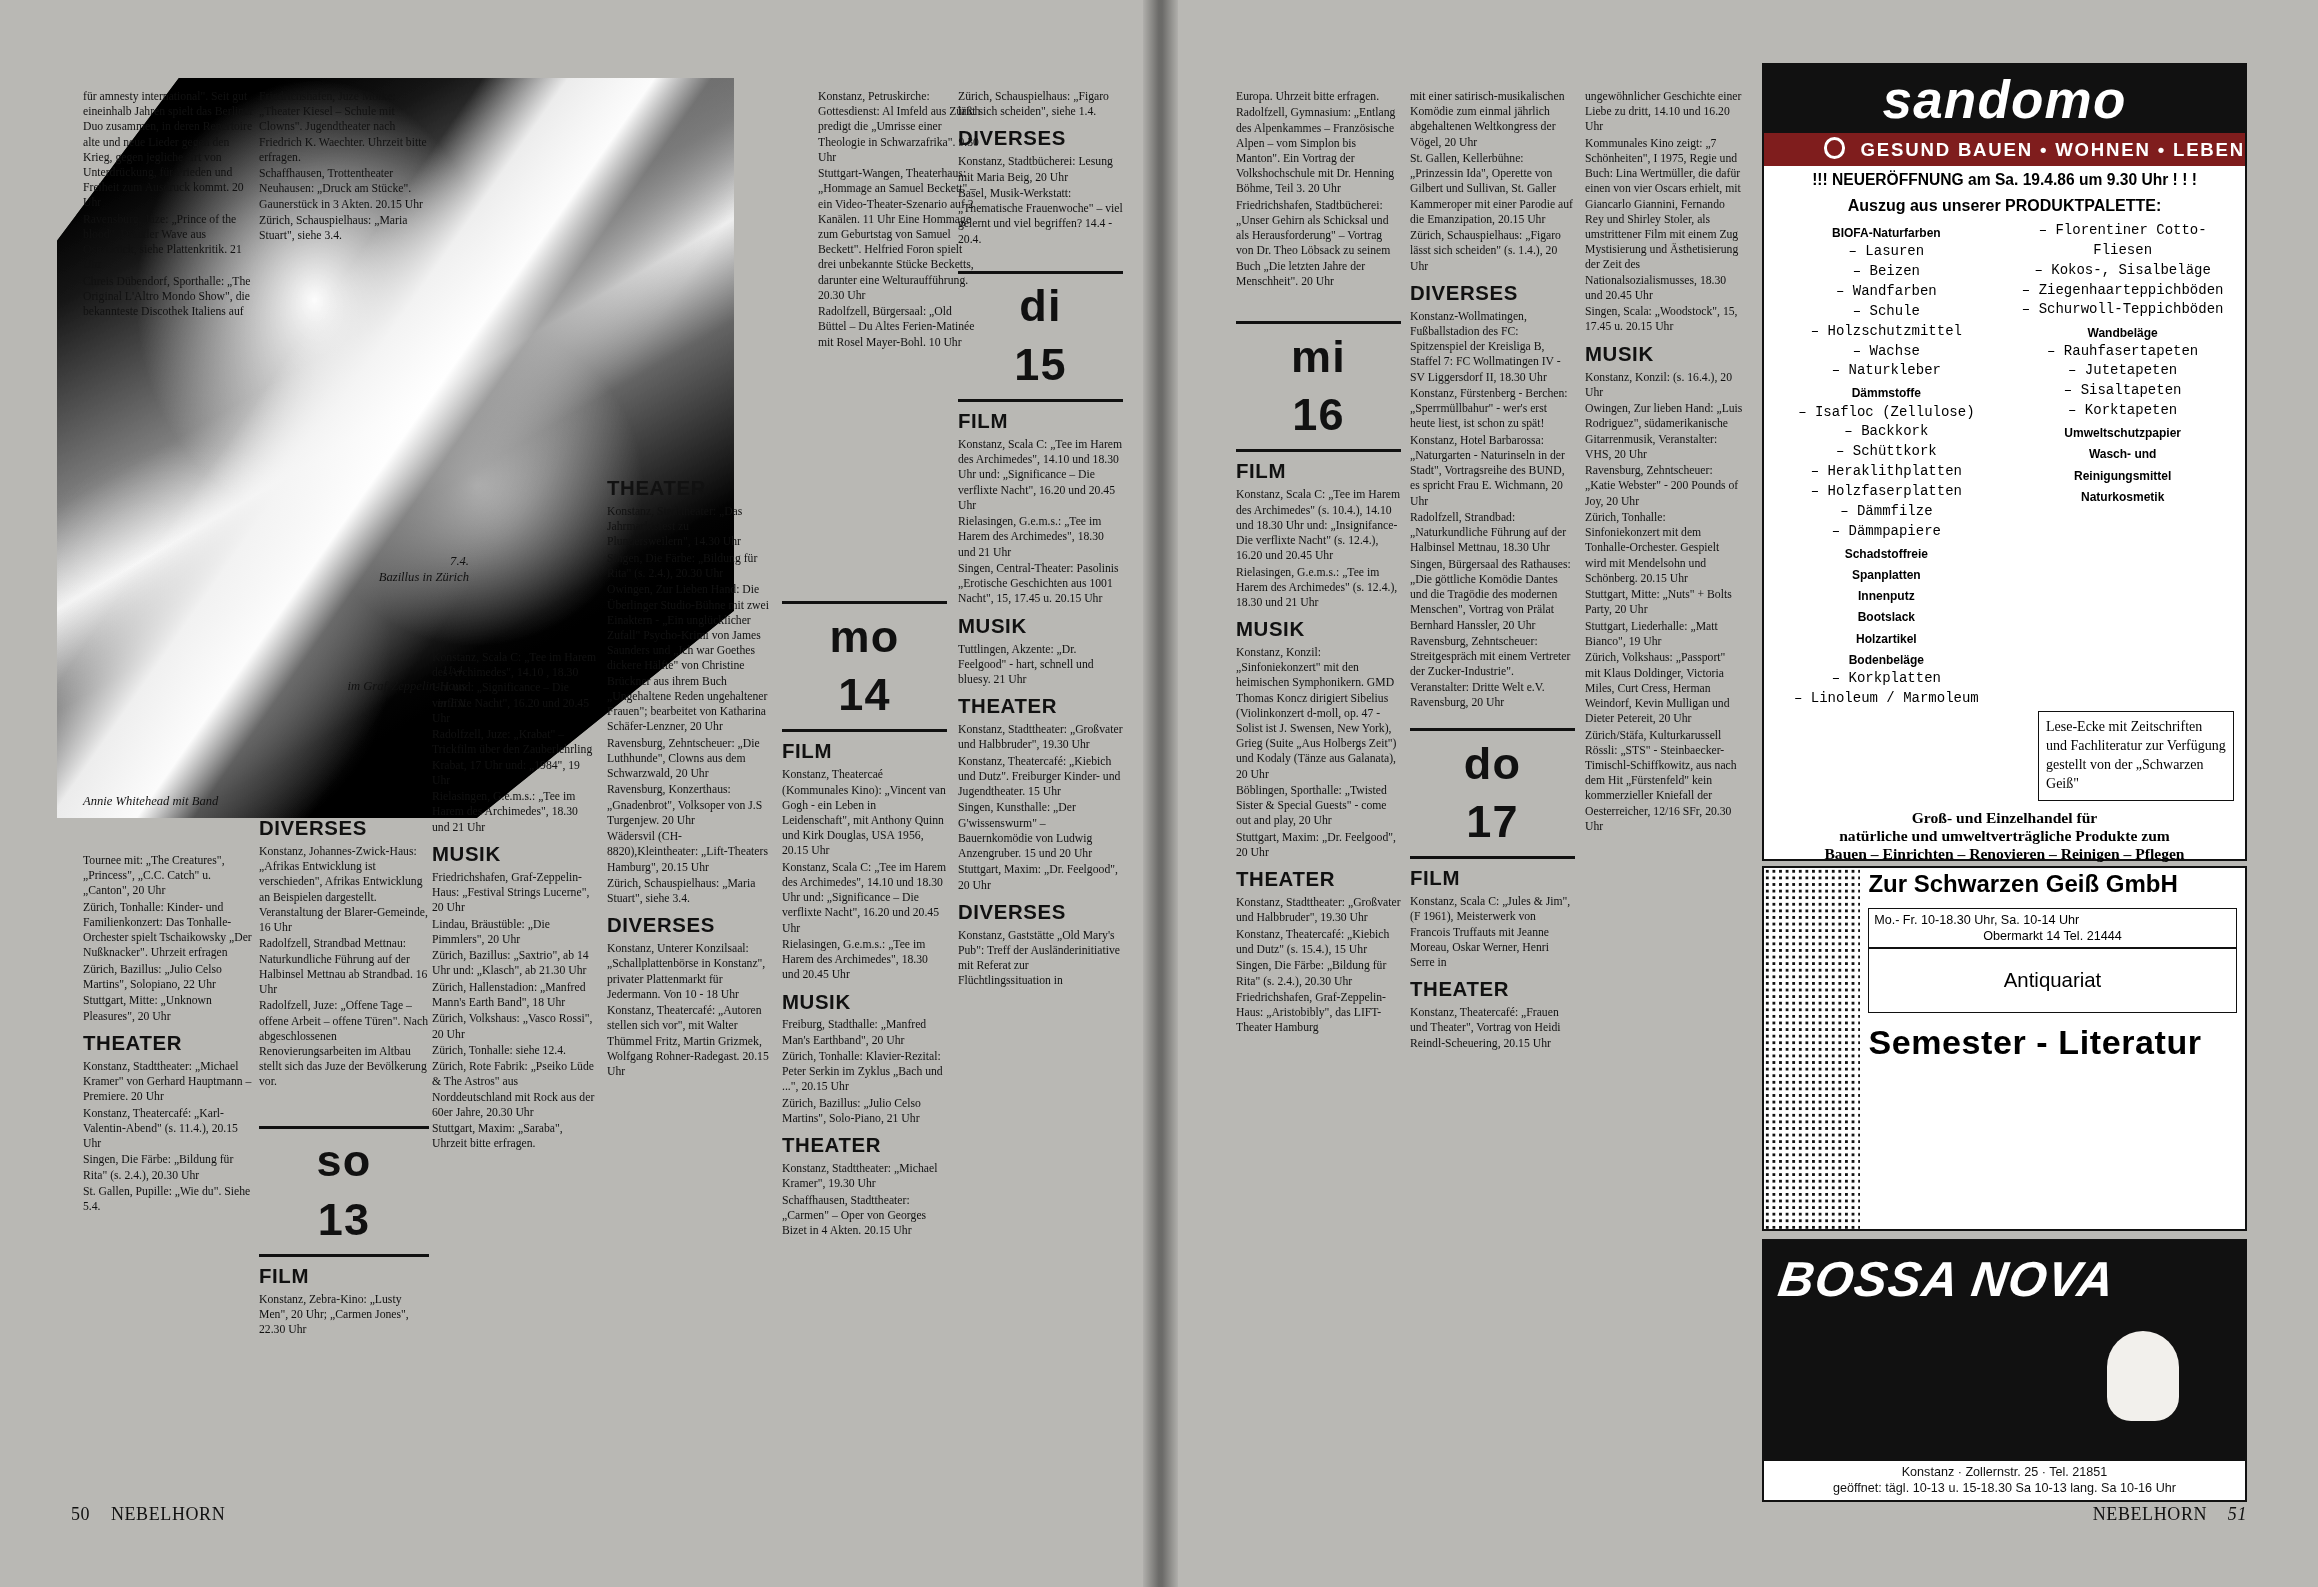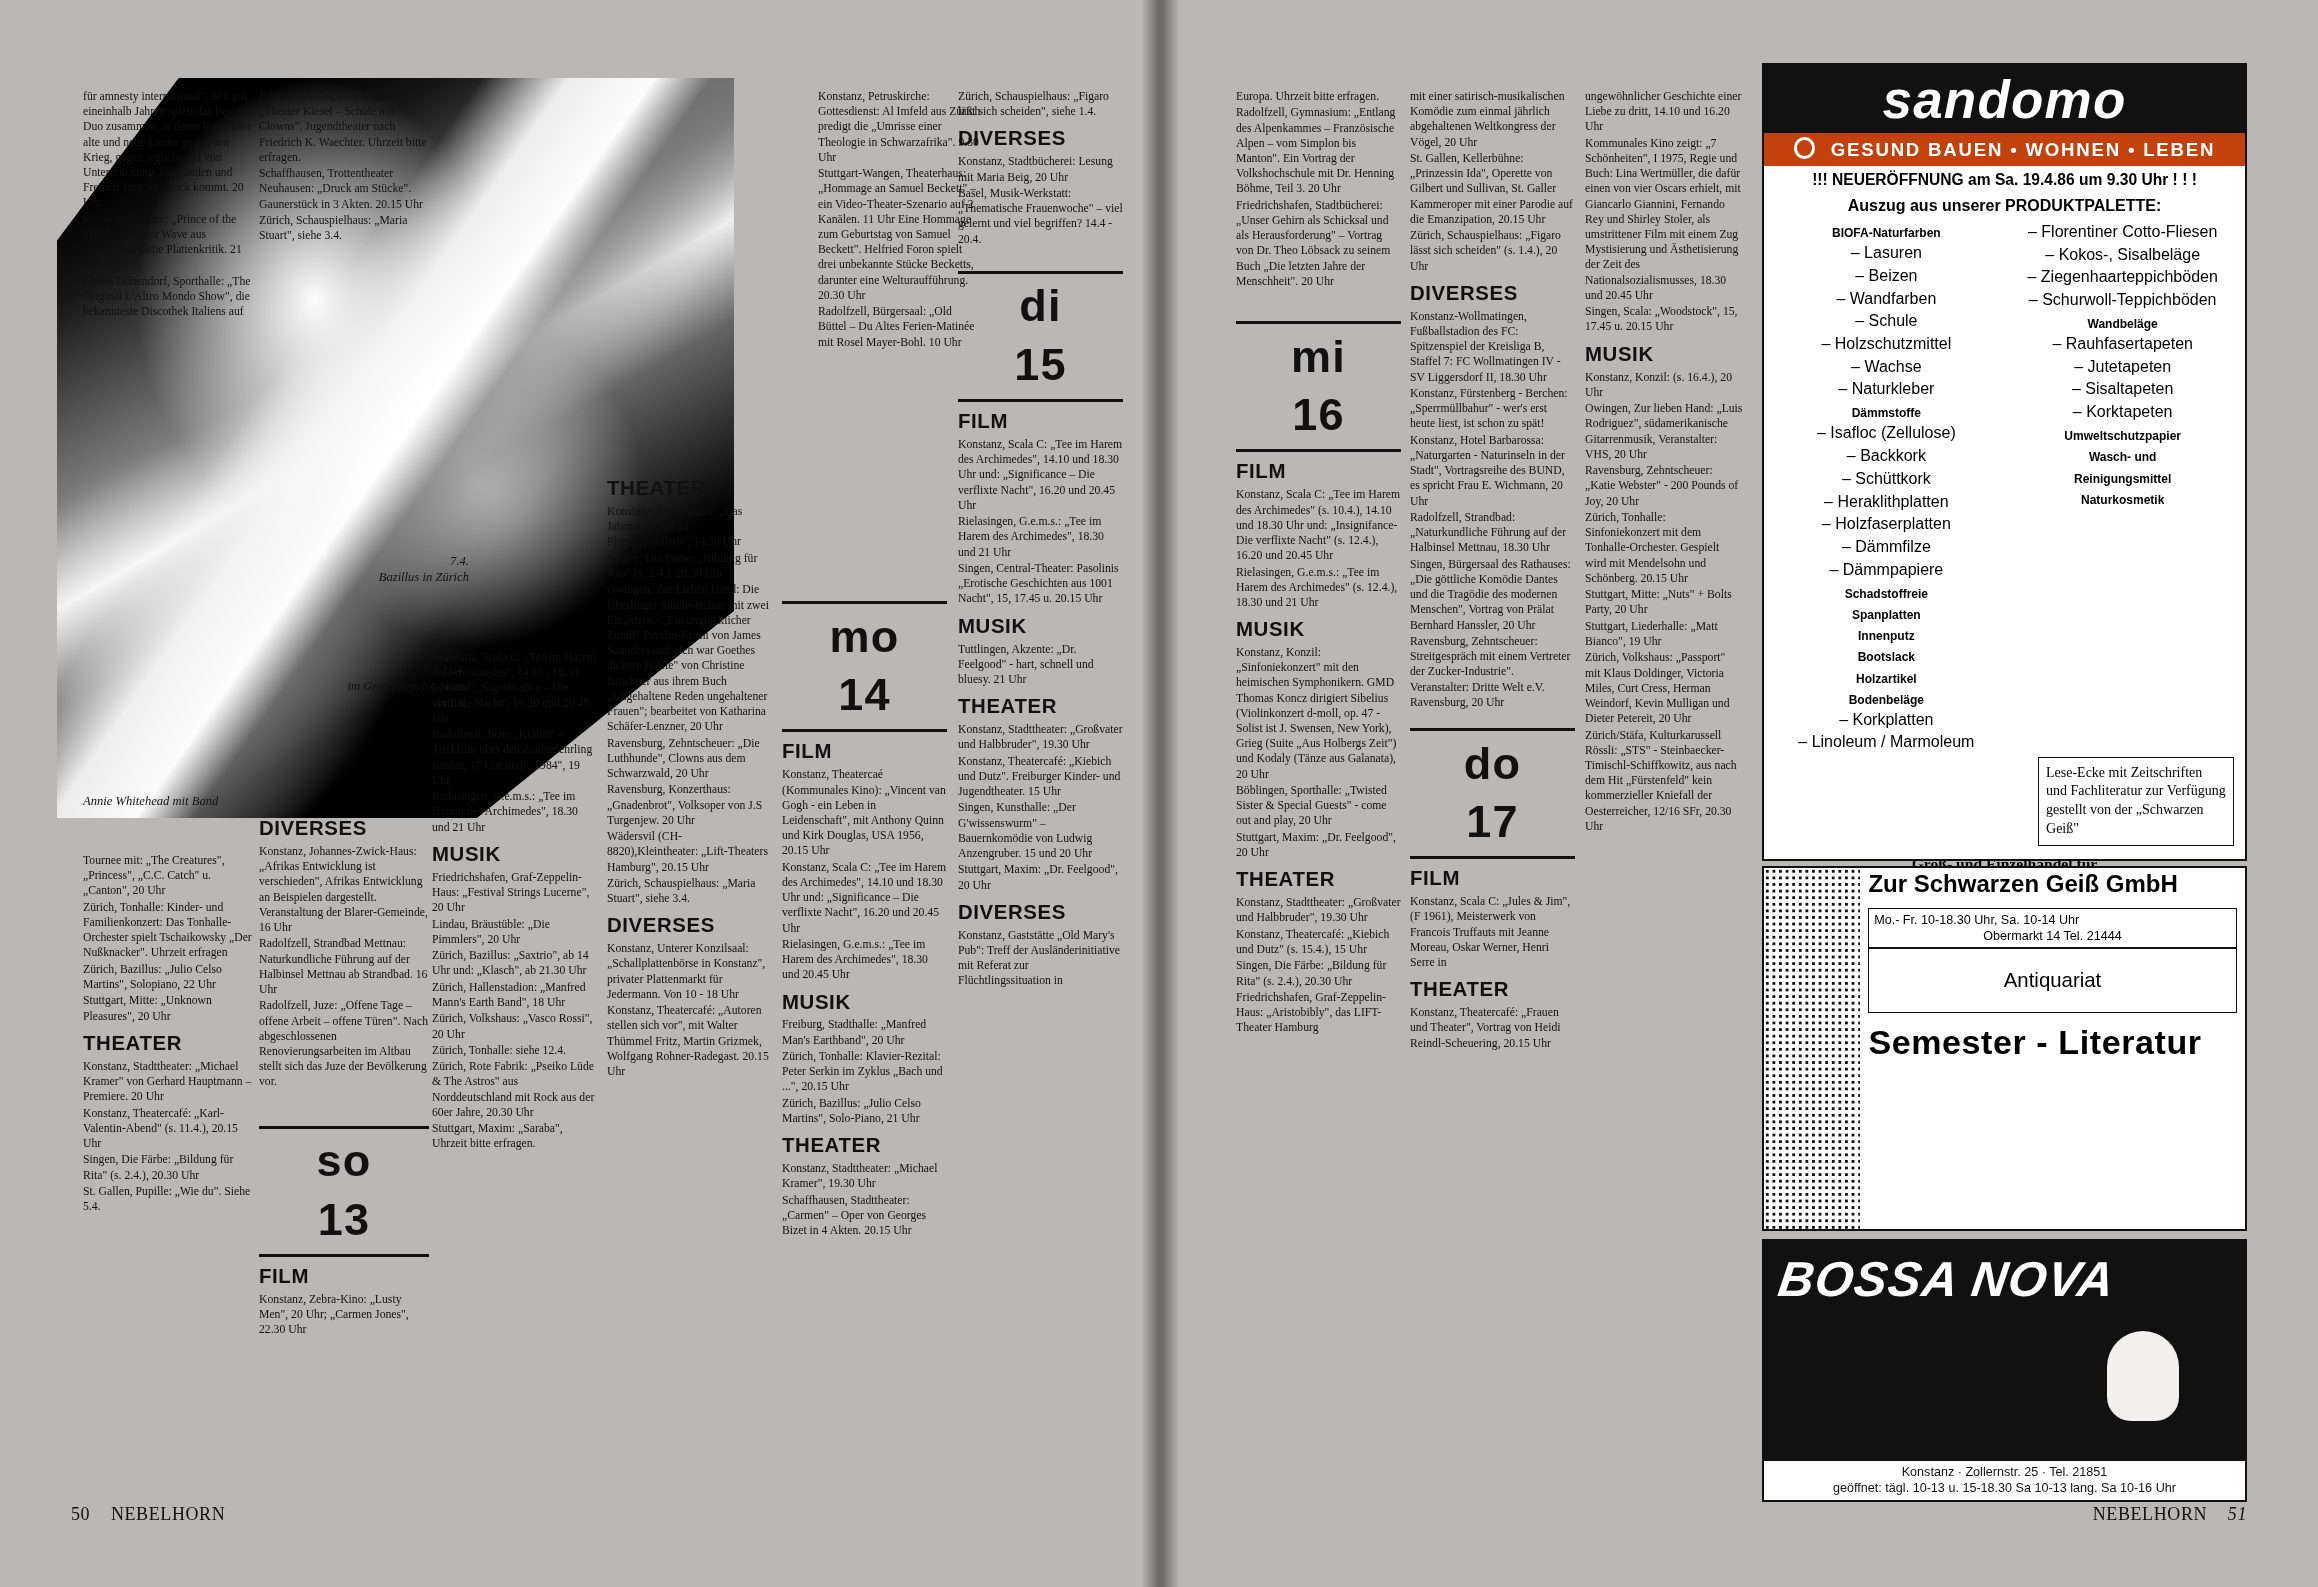--- a/index.html
+++ b/index.html
@@ -22,29 +22,29 @@
       radial-gradient(ellipse at 38% 30%, rgba(255,255,255,.82) 0%, rgba(255,255,255,.0) 30%),
       radial-gradient(ellipse at 62% 55%, rgba(255,255,255,.55) 0%, rgba(255,255,255,0) 28%),
       radial-gradient(ellipse at 20% 78%, rgba(255,255,255,.35) 0%, rgba(255,255,255,0) 26%),
       linear-gradient(150deg,#000 0%,#2b2b2b 20%,#7e7e7e 38%,#d8d8d8 47%,#6a6a6a 56%,#1c1c1c 72%,#000 100%);
     filter:contrast(1.25);}
   .photo .diag{position:absolute;left:-10%;top:-10%;width:120%;height:120%;
     background:linear-gradient(125deg, rgba(255,255,255,0) 38%, rgba(245,245,245,.95) 44%, rgba(255,255,255,.98) 50%, rgba(120,120,120,.6) 54%, rgba(0,0,0,0) 62%);}
   .caption{position:absolute;font-family:"Liberation Serif", serif;font-style:italic;font-size:12.6px;line-height:1.3;color:#111;}
   .ad{position:absolute;background:#fff;border:1.8px solid #111;}
   .adcenter{text-align:center;}
-  .sandomo-band{background:#c2410c;color:#fff;font-family:"Liberation Sans", sans-serif;font-weight:bold;
-    font-size:18.6px;letter-spacing:1.8px;padding:4.2px 0;text-align:center;}
+  .sandomo-band{background:#7f1d1d;color:#fff;font-family:"Liberation Sans", sans-serif;font-weight:bold;
+    font-size:18.6px;letter-spacing:1.8px;padding:4.2px 0;text-align:right;}
   .sandomo-logo{font-family:"Liberation Sans", sans-serif;font-weight:bold;font-style:italic;font-size:53px;
     color:#fff;background:#111;letter-spacing:1.2px;text-align:center;padding:2.4px 0 6px 0;}
   .neu{font-family:"Liberation Sans", sans-serif;font-weight:bold;font-size:15.6px;text-align:center;padding:4.8px 2.4px;}
   .prodhead{font-family:"Liberation Sans", sans-serif;font-weight:bold;font-size:16px;text-align:center;margin:3.6px 0 6px 0;}
   .twocol{display:flex;gap:10.8px;padding:0 9.6px;}
   .twocol ul{list-style:none;margin:0;padding:0;flex:1;}
-  .twocol li{font-family:Liberation Sans, sans-serif;font-size:16px;line-height:1.42;}
+  .twocol li{font-family:Liberation Mono, monospace;font-size:14px;line-height:1.42;}
   .twocol li.h{font-family:"Liberation Sans", sans-serif;font-weight:bold;font-size:12px;margin-top:4.2px;}
   .lesebox{border:1.8px solid #111;padding:6px 7.2px;font-size:14px;line-height:1.35;}
   .buchladen{font-family:"Liberation Sans", sans-serif;font-weight:bold;}
   .halftone{background-image:radial-gradient(#111 38%, transparent 39%);background-size:6.6px 6.6px;}
   .bossa{font-family:"Liberation Sans", sans-serif;font-style:italic;font-weight:bold;color:#fff;}
   .folio{position:absolute;font-family:"Liberation Serif", serif;font-size:18px;letter-spacing:0.6px;color:#111;}
 </style>
 </head>
 <body>
 

